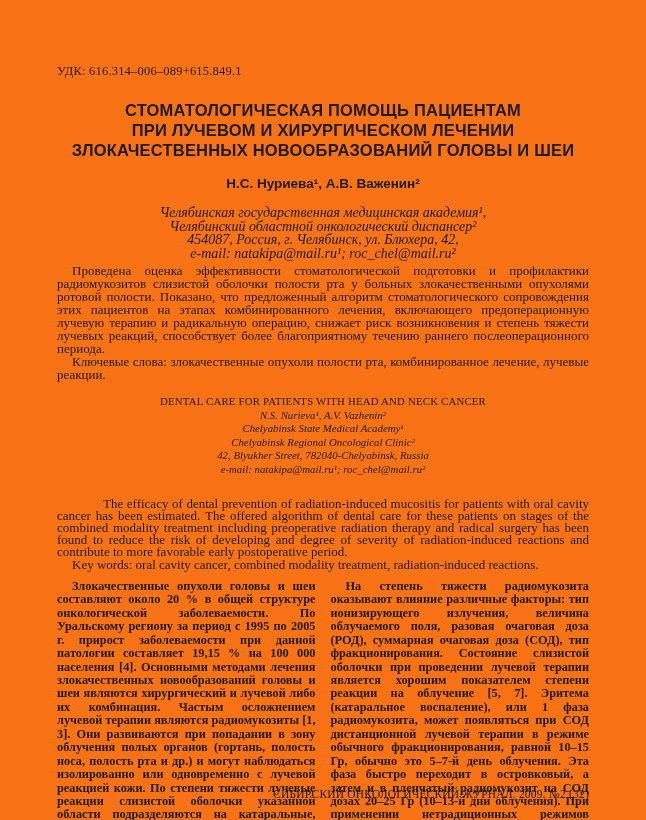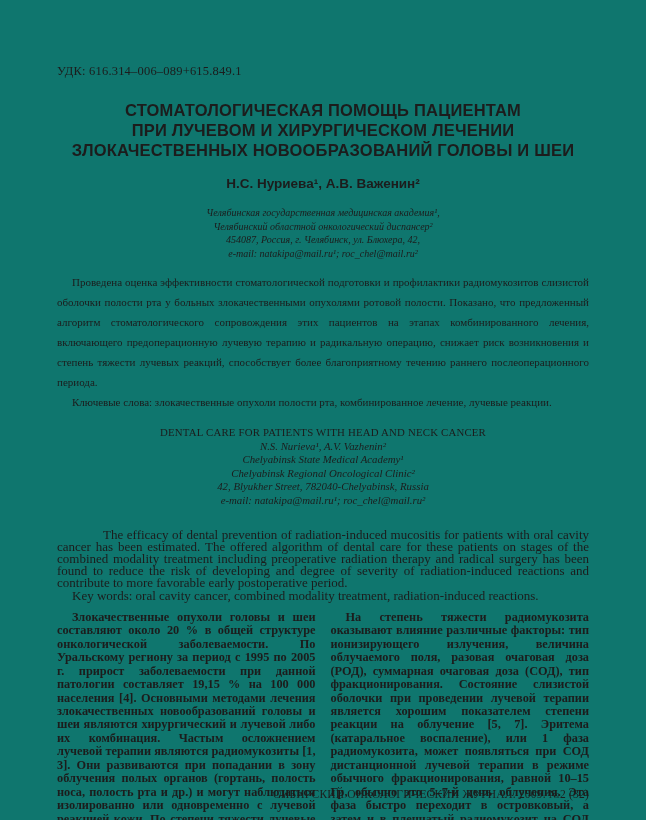--- a/index.html
+++ b/index.html
@@ -2,21 +2,21 @@
 <html lang="ru"><head>
 <meta charset="utf-8">
 <style>
   * { margin: 0; padding: 0; box-sizing: border-box; }
   html, body { background: #ffffff; }
   .page {
     position: relative;
     width: 646px;
     height: 820px;
     margin: 0 auto;
-    background: #0f766e;
+    background: #f97316;
     color: #1c1c1c;
     font-family: "Liberation Serif", serif;
     overflow: hidden;
   }
   .content { padding: 64px 57px 0 57px; }
 
   .udc {
     font-size: 12.5px;
     letter-spacing: 0.2px;
   }
@@ -36,28 +36,28 @@
     text-align: center;
     font-family: "Liberation Sans", sans-serif;
     font-weight: bold;
     font-size: 13.5px;
   }
 
   .affil-ru {
     margin-top: 15px;
     text-align: center;
     font-style: italic;
-    font-size: 10px;
+    font-size: 14px;
     line-height: 13.5px;
   }
 
   .abstract-ru {
-    margin-top: 12px;
-    font-size: 11px;
-    line-height: 20px;
+    margin-top: 4px;
+    font-size: 13px;
+    line-height: 13px;
     text-align: justify;
   }
   .abstract-ru p { text-indent: 15px; }
 
   .en-block {
     margin-top: 14px;
     text-align: center;
     font-size: 10.8px;
     line-height: 13.6px;
   }

